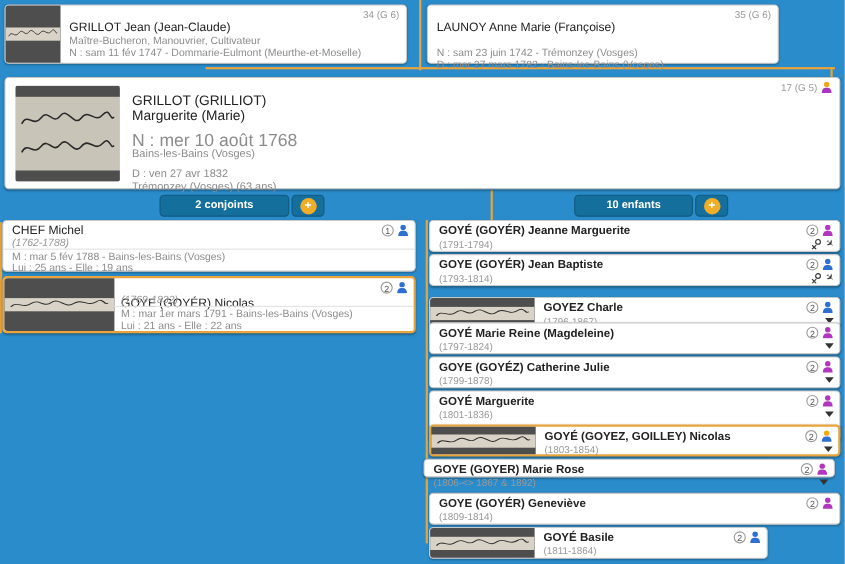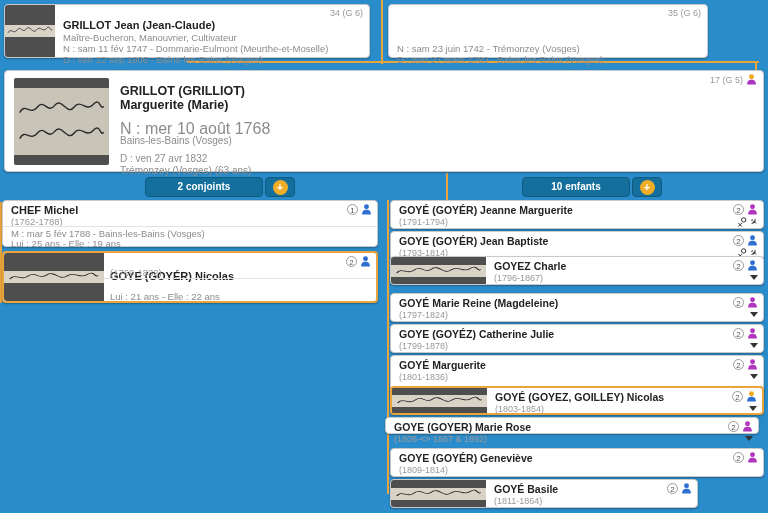--- a/index.html
+++ b/index.html
@@ -9,23 +9,23 @@
     font-family:"Liberation Sans", sans-serif;
     -webkit-font-smoothing:antialiased;
   }
   .card{
     position:absolute;background:#fff;border:1px solid #c9c9c9;border-radius:4px;
     box-shadow:0 1px 2px rgba(0,0,0,.3);box-sizing:border-box;
   }
   .card.hl{border:2px solid #e9a43c;}
   .conn{position:absolute;background:#e9a43c;}
   .ref{position:absolute;top:3px;right:6px;font-size:9px;color:#999;display:flex;align-items:center;gap:3px;margin-left:44px;}
-  .pname{font-weight:bold;color:#222;font-size:11px;}
+  .pname{font-weight:normal;color:#222;font-size:11px;}
   .detail{color:#8c8c8c;font-size:9.5px;line-height:11px;}
-  .years{color:#999;font-size:9.5px;}
+  .years{color:#999;font-size:9.5px;font-style:italic;}
   
   .thumb{position:absolute;left:0;top:0;bottom:0;background:#4e4e4e;border-radius:3px 0 0 3px;
     display:flex;align-items:center;justify-content:center;overflow:hidden;}
   .thumb .strip{background:#d8d3c6;width:100%;height:12px;display:flex;align-items:center;}
   .thumb svg,.mainthumb svg{width:92%;height:10px;display:block;margin:0 auto;}
   .mainthumb{position:absolute;left:9px;top:7px;width:95px;height:87px;background:#c9c4b8;
     border-radius:2px;overflow:hidden;display:flex;flex-direction:column;justify-content:space-between;}
   .mainthumb .bar{height:10px;background:#4e4e4e;flex:none;}
   .mainthumb .mid{flex:1;display:flex;flex-direction:column;justify-content:center;gap:8px;}
   .mainthumb .mid svg{height:18px;}
@@ -85,25 +85,25 @@
     <div class="thumb" style="width:50px">
       <div class="strip">
           <svg>
             <use href="#squiggle"></use>
           </svg>
         </div>
     </div>
     <div class="pname abs" style="left:58px;top:14px">GRILLOT Jean (Jean-Claude)</div>
     <div class="detail abs" style="left:58px;top:27px">Maître-Bucheron, Manouvrier, Cultivateur</div>
     <div class="detail abs" style="left:58px;top:38px">N : sam 11 fév 1747 - Dommarie-Eulmont (Meurthe-et-Moselle)</div>
-    <div class="detail abs" style="left:58px;top:49px;top:49px">D : ven 12 sep 1806 - Bains-les-Bains (Vosges)</div>
   </div>
 
   <div class="card" style="left:388px;top:4px;width:320px;height:54px">
     <div class="ref">35 (G 6)</div>
+    <div class="pname abs" style="left:8px;top:14px">LAUNOY Anne Marie (Françoise)</div>
     <div class="detail abs" style="left:8px;top:38px">N : sam 23 juin 1742 - Trémonzey (Vosges)</div>
     <div class="detail abs" style="left:8px;top:49px">D : mer 27 mars 1782 - Bains-les-Bains (Vosges)</div>
   </div>
 
   <div class="card" style="left:4px;top:70px;width:760px;height:102px">
     <div class="ref">
       <span>17 (G 5)</span>
       <svg class="person sosa-female" viewBox="0 0 12 12">
         <circle class="p-head" cx="6" cy="3" r="2.7"></circle>
         <path class="p-body" d="M1.2 11.5 C1.2 7.6 3.2 6.4 6 6.4 C8.8 6.4 10.8 7.6 10.8 11.5 Z"></path>
@@ -172,20 +172,21 @@
         <span class="badge">2</span>
         <svg class="person male" viewBox="0 0 12 12">
           <circle class="p-head" cx="6" cy="3" r="2.7"></circle>
           <path class="p-body" d="M1.2 11.5 C1.2 7.6 3.2 6.4 6 6.4 C8.8 6.4 10.8 7.6 10.8 11.5 Z"></path>
         </svg>
       </div>
     </div>
     <div class="pname abs" style="left:106px;top:17px">GOYE (GOYÉR) Nicolas</div>
     <div class="years abs" style="left:106px;top:14px">(1769-1832)</div>
     <div class="divline" style="top:25px;left:100px"></div>
+    <div class="detail abs" style="left:106px;top:27px">M : mar 1er mars 1791 - Bains-les-Bains (Vosges)</div>
     <div class="detail abs" style="left:106px;top:38px">Lui : 21 ans - Elle : 22 ans</div>
   </div>
 
   <div class="card" style="left:390px;top:200px;width:374px;height:29px">
     <div class="cname">GOYÉ (GOYÉR) Jeanne Marguerite</div>
     <div class="cyears">(1791-1794)</div>
     <div class="iconcol">
       <div class="irow">
         <span class="badge">2</span>
         <svg class="person female" viewBox="0 0 12 12">
@@ -217,21 +218,21 @@
       <div class="irow">
         <svg class="mini" viewBox="0 0 12 12">
           <circle cx="8" cy="3.5" r="2.6"></circle>
             <path d="M1.5 7 L6 11.5 M6 7 L1.5 11.5"></path>
         </svg>
         <span class="planeglyph">✈</span>
       </div>
     </div>
   </div>
 
-  <div class="card withthumb" style="left:390px;top:256px;width:374px;height:29px">
+  <div class="card withthumb" style="left:390px;top:270px;width:374px;height:29px">
     <div class="thumb" style="width:95px">
       <div class="strip">
           <svg>
             <use href="#squiggle"></use>
           </svg>
         </div>
     </div>
     <div class="cname">GOYEZ Charle</div>
     <div class="cyears">(1796-1867)</div>
     <div class="iconcol">

